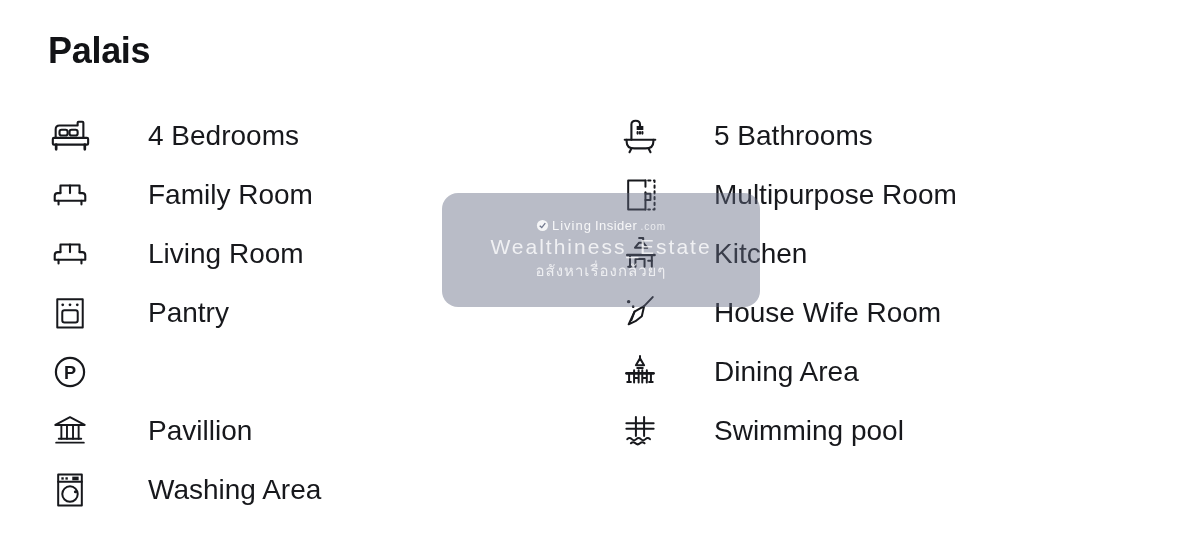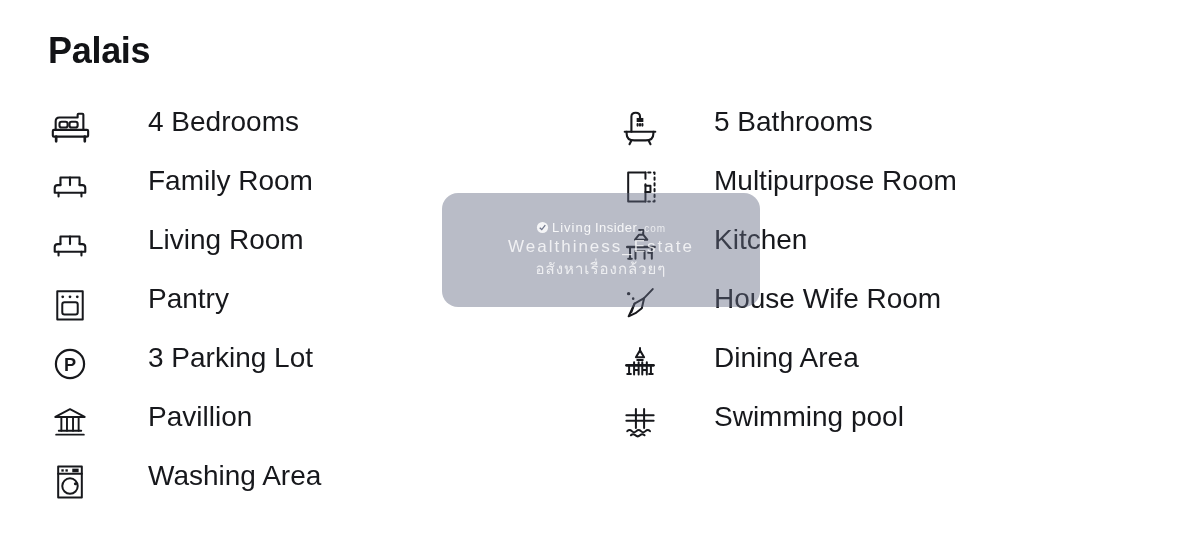--- a/index.html
+++ b/index.html
@@ -8,42 +8,42 @@
 
   .stage { position:absolute; inset:0; }
 
   .title { position:absolute; left:48px; top:30px; font-size:36px; font-weight:700;
            color:#121316; letter-spacing:-0.3px; }
 
   .col { position:absolute; top:106px; }
   .col-left  { left:48px; }
   .col-right { left:618px; }
 
-  .row { display:flex; align-items:flex-start; height:59px; }
+  .row { display:flex; align-items:center; height:59px; }
   .icon-box { width:44px; height:44px; flex:none; display:flex;
               align-items:center; justify-content:center; }
   .icon-box svg { stroke:#17181c; fill:none; stroke-width:2.2;
                   stroke-linecap:round; stroke-linejoin:round; }
   .icon-box svg .f { fill:#17181c; stroke:none; }
   .icon-box svg .thick { stroke-width:2.8; }
   .icon-box svg .dash { stroke-dasharray:2.5 3.8; }
 
   .label { margin-left:56px; font-size:28px; color:#17181c; white-space:nowrap; }
   .col-right .label { margin-left:52px; }
 
   .watermark { position:absolute; left:442px; top:193px; width:318px; height:114px;
                background:rgba(99,106,130,0.45); border-radius:16px; z-index:5;
                display:flex; flex-direction:column; align-items:center;
                justify-content:center; text-align:center; }
   .wm-line1 { display:flex; align-items:baseline; gap:3px; font-size:13px;
               color:rgba(255,255,255,0.88); letter-spacing:1px; }
   .wm-logo { align-self:center; width:13px; height:13px; }
   .wm-brand-suffix { font-weight:400; letter-spacing:0.5px; }
   .wm-tld { font-size:10px; color:rgba(255,255,255,0.7); }
-  .wm-line2 { margin-top:2px; font-size:17px; letter-spacing:2px;
+  .wm-line2 { margin-top:2px; font-size:21px; letter-spacing:2px;
               color:rgba(255,255,255,0.78); }
   .wm-line3 { font-size:15px; letter-spacing:1px; color:rgba(255,255,255,0.75); }
 </style>
 </head>
 <body>
 
 <div class="stage">
 
   <h1 class="title">Palais</h1>
 
@@ -99,21 +99,20 @@
       <span class="label">Pantry</span>
     </div>
 
     <div class="row">
       <span class="icon-box">
         <svg width="40" height="40" viewBox="0 0 44 44">
           <circle cx="22" cy="22" r="15.5" stroke-width="2.4"></circle>
           <text class="f" x="22" y="29.5" text-anchor="middle" font-size="20" font-weight="bold" font-family="Liberation Sans, sans-serif">P</text>
         </svg>
       </span>
-      <span class="label">3 Parking Lot</span>
     </div>
 
     <div class="row">
       <span class="icon-box">
         <svg width="38" height="38" viewBox="0 0 44 44">
           <path d="M22 6 L5 15 H39 Z"></path>
           <path d="M12 15 V31 M18.5 15 V31 M25.5 15 V31 M32 15 V31"></path>
           <path d="M9 31 H35"></path>
           <path d="M6 35.5 H38"></path>
         </svg>

